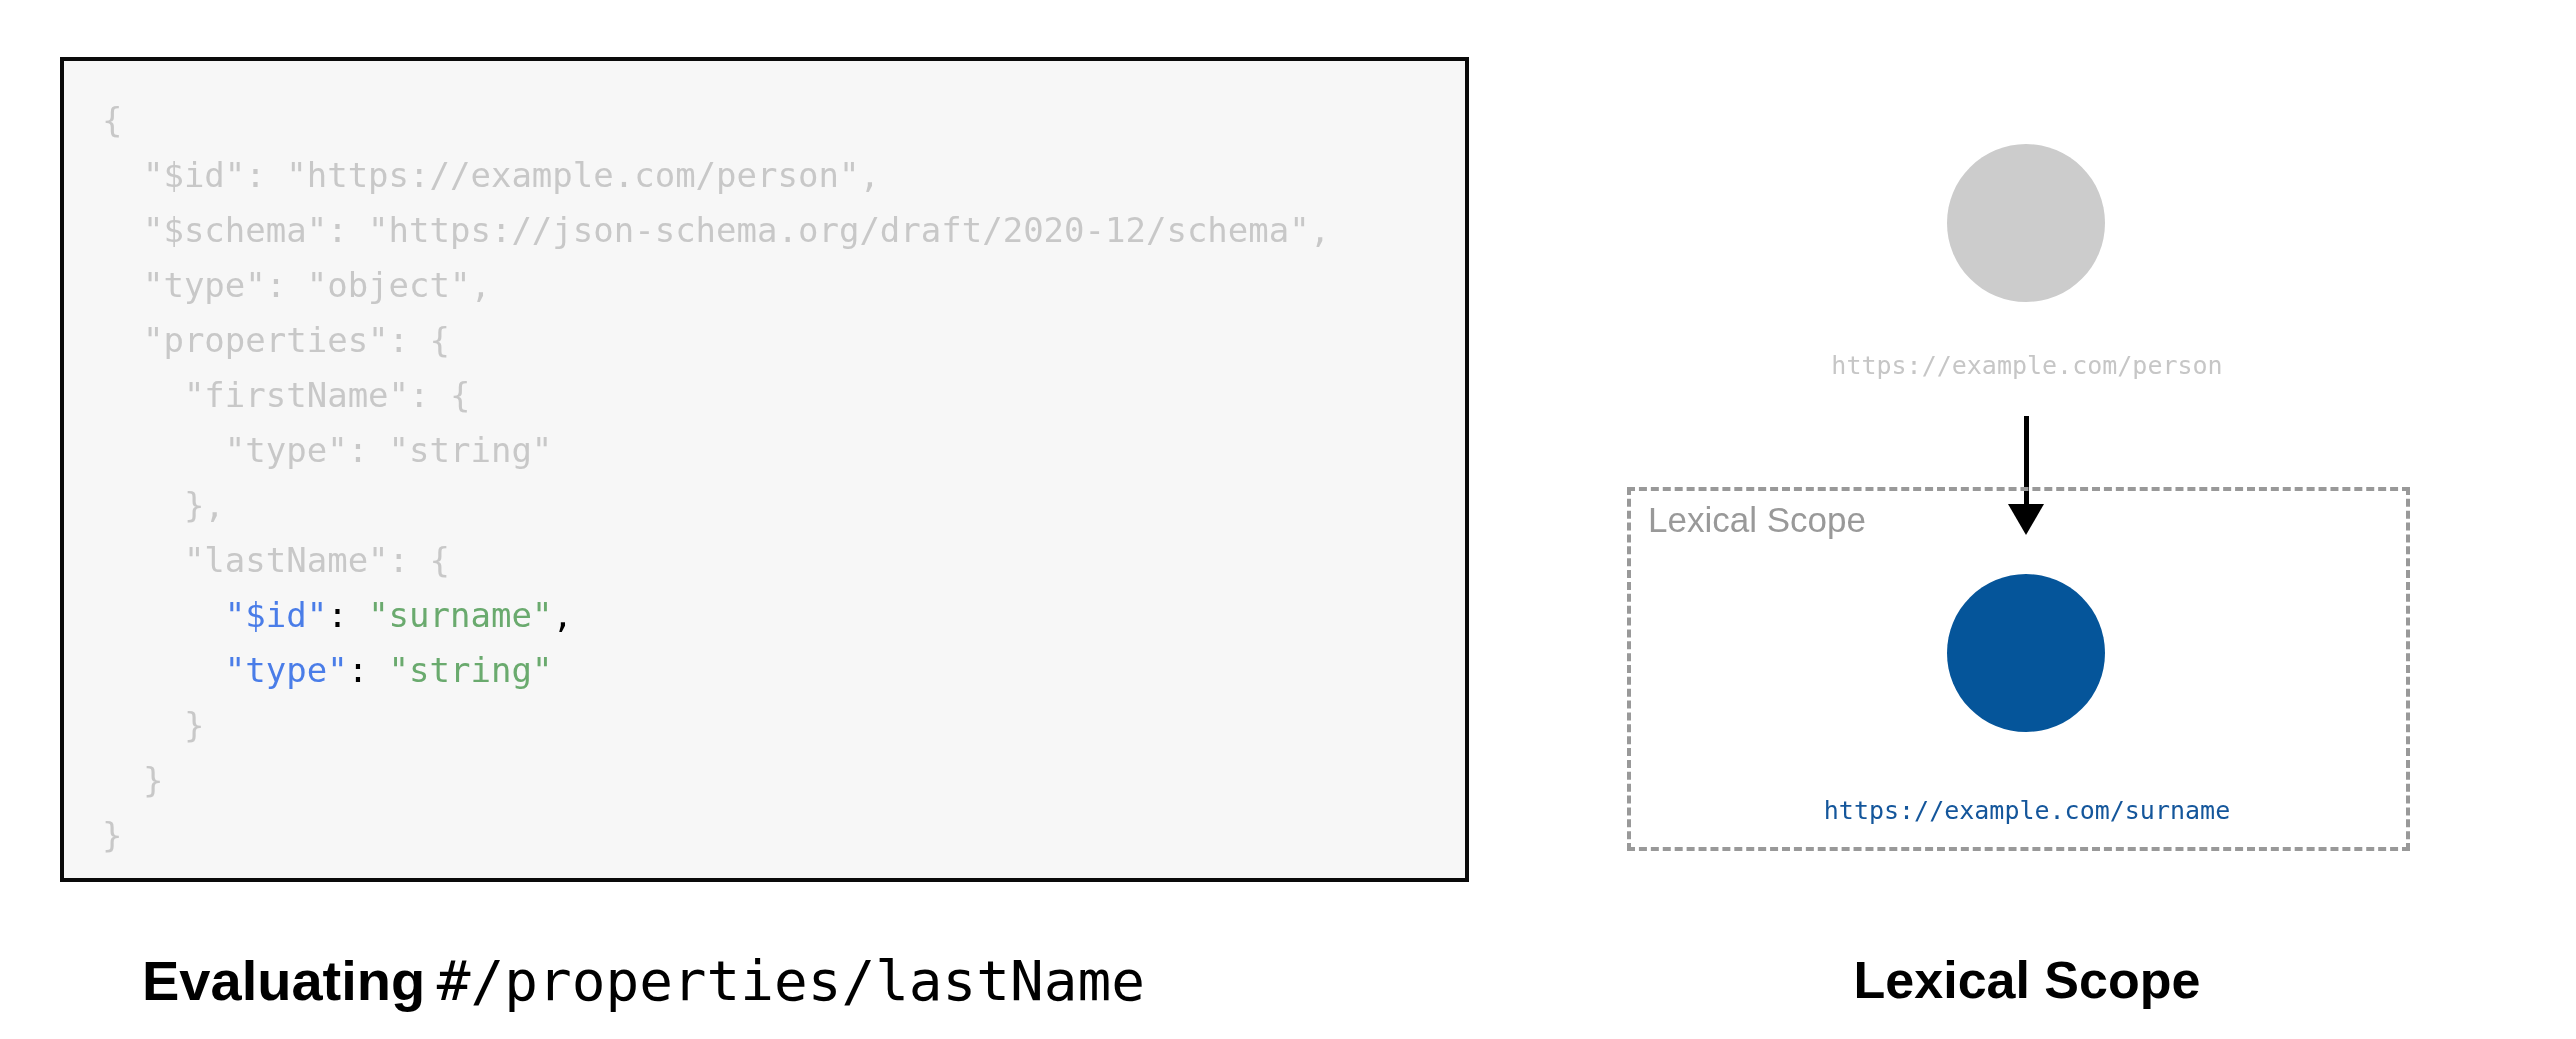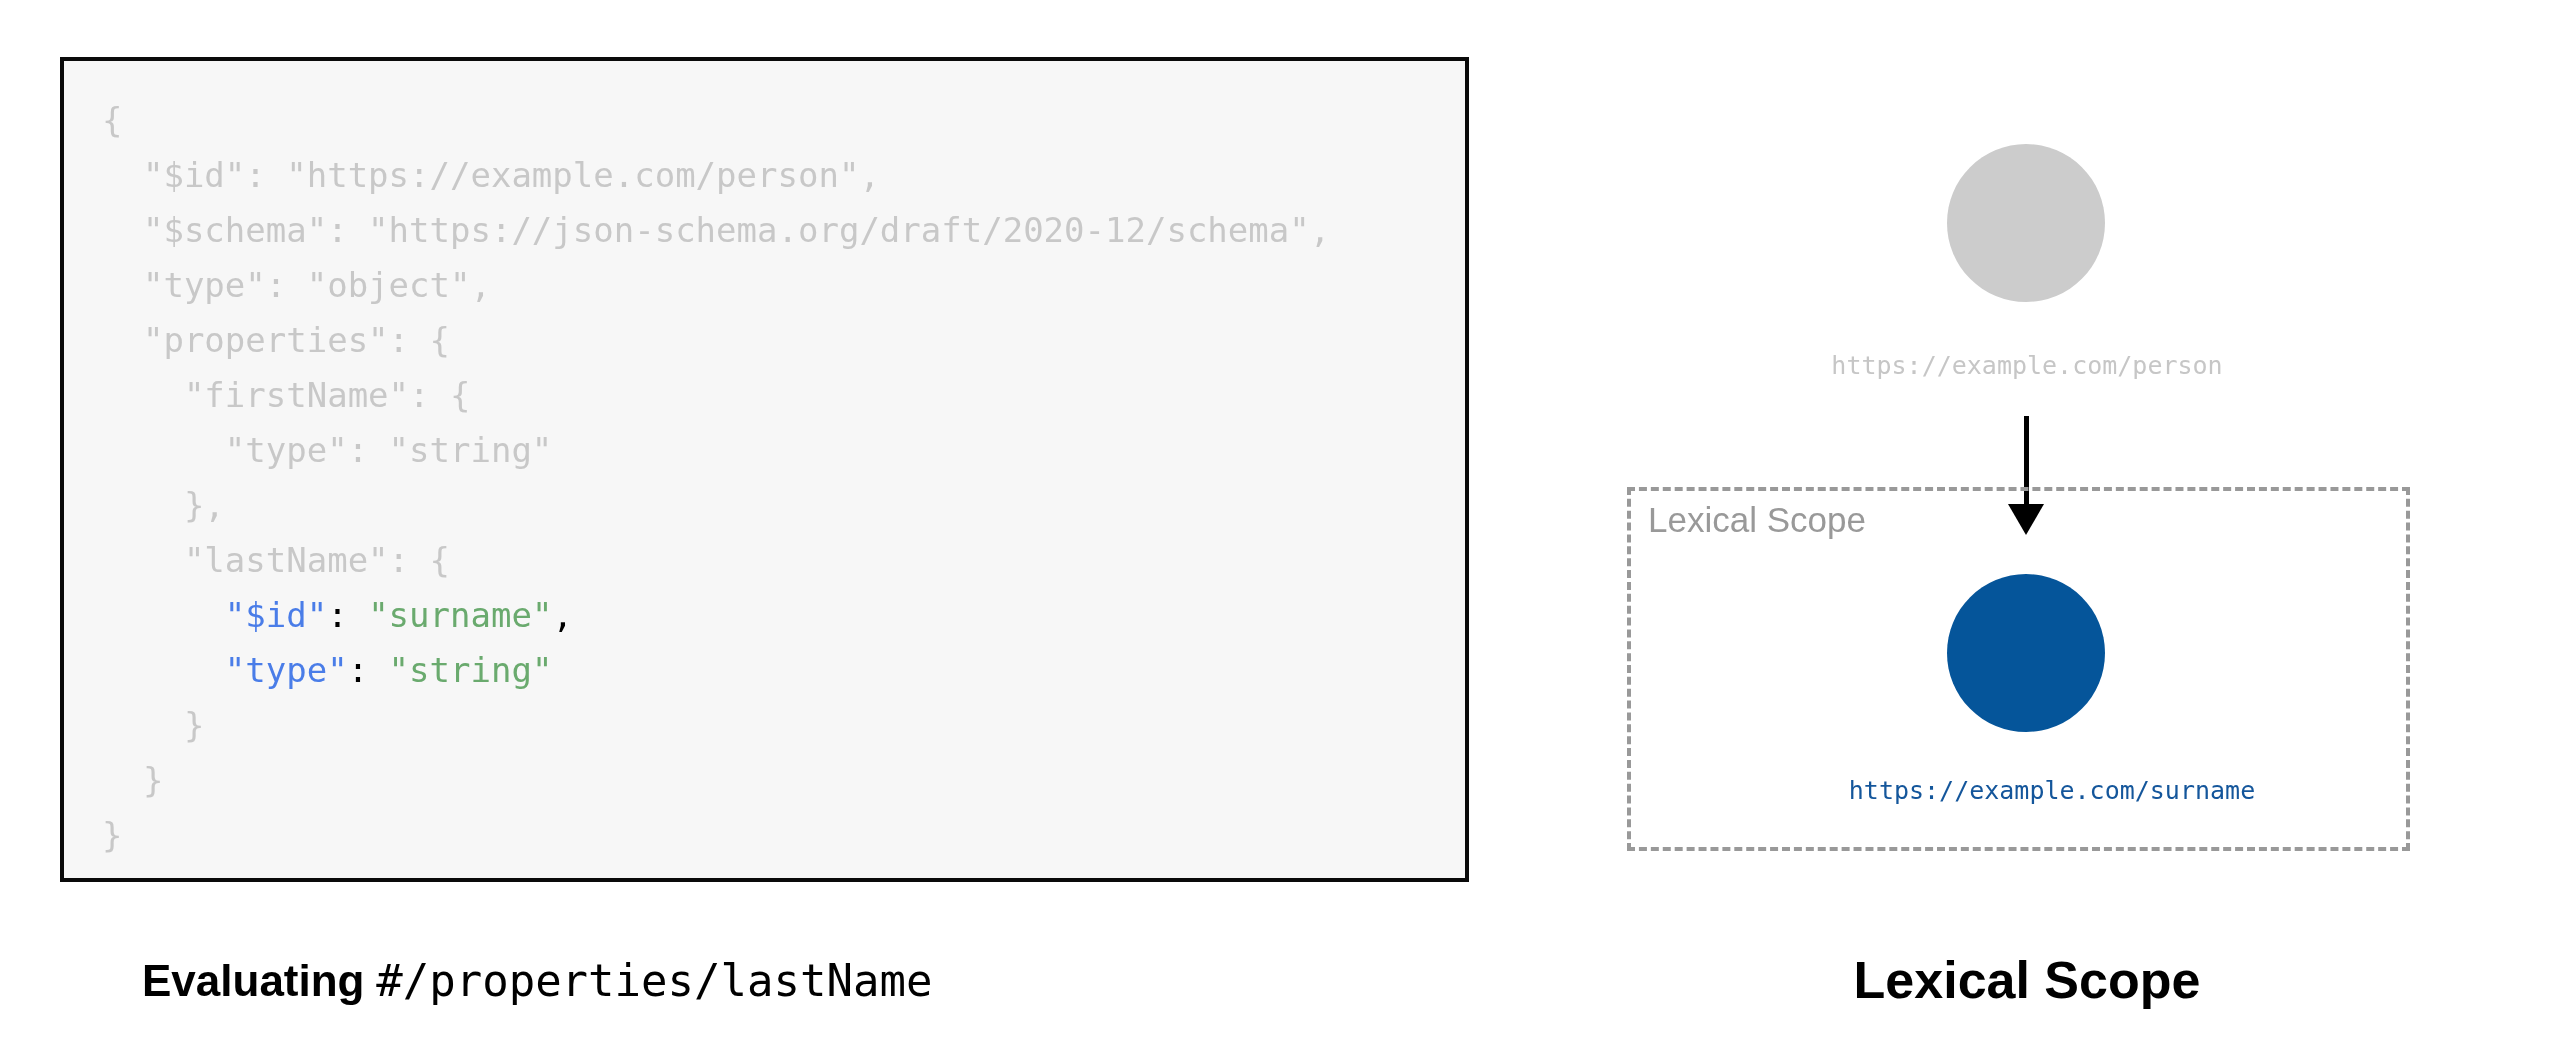--- a/index.html
+++ b/index.html
@@ -27,41 +27,41 @@
     color:var(--code-muted);
   }
   .code-line{white-space:pre;}
   .c-m{color:var(--code-muted);}
   .c-k{color:var(--code-key);}
   .c-s{color:var(--code-string);}
   .c-p{color:var(--code-punct);}
   
   .left-caption{
     position:absolute;left:142px;top:945px;
-    font-size:44px;line-height:71px;
+    font-size:56px;line-height:71px;
     color:#000;white-space:nowrap;
   }
   .cap-bold{font-weight:bold;font-family:"Liberation Sans", sans-serif;}
   .cap-mono{font-family:"DejaVu Sans Mono", monospace;margin-left:11.7px;}
   .right-caption{
     position:absolute;left:1702px;top:945px;width:650px;
     text-align:center;font-size:52px;line-height:71px;
     font-weight:bold;color:#000;white-space:nowrap;
   }
   
   .circle{position:absolute;width:158px;height:158px;border-radius:50%;}
   .parent-circle{left:1947px;top:144px;background:var(--parent-circle);}
   .scope-circle{left:1947px;top:574px;background:var(--scope-circle);}
   .uri-label{
     position:absolute;left:1702px;width:650px;text-align:center;
     font-family:"DejaVu Sans Mono", monospace;
     font-size:25px;line-height:45px;white-space:nowrap;
   }
   .parent-uri{top:343px;color:var(--muted-label);}
-  .child-uri{top:768px;color:var(--scope-url);margin-left:25px;}
+  .child-uri{top:788px;color:var(--scope-url);}
   .arrow-line{
     position:absolute;left:2024px;top:416px;
     width:5.2px;height:91px;background:#000;
   }
   .arrow-head{
     position:absolute;left:2008px;top:504px;
     width:0;height:0;
     border-left:18px solid transparent;
     border-right:18px solid transparent;
     border-top:31px solid #000;

